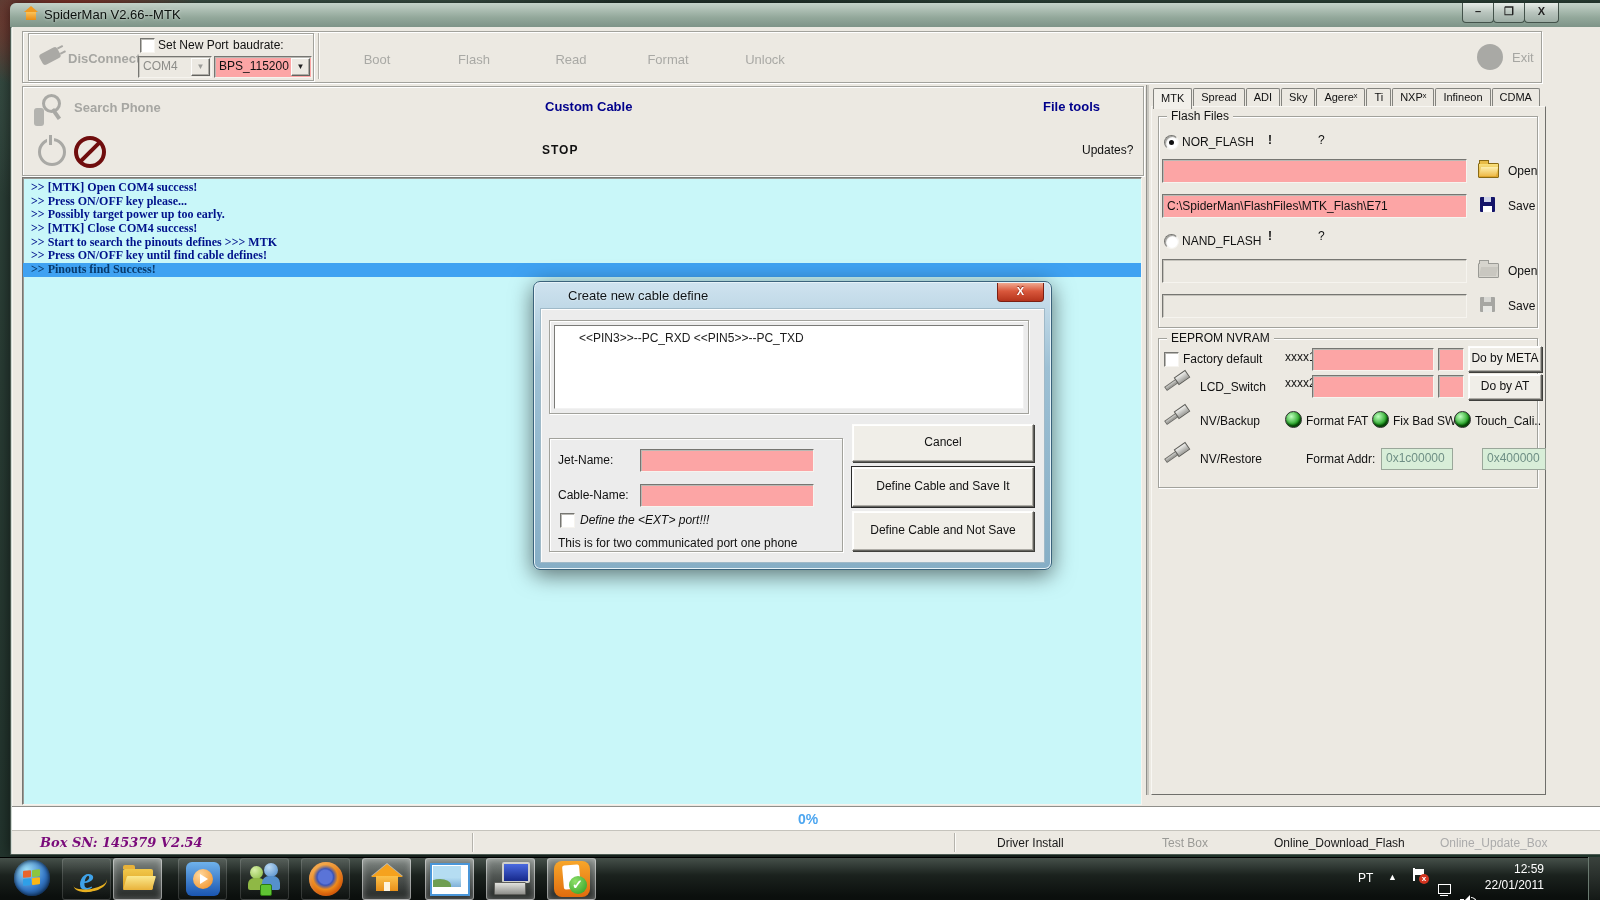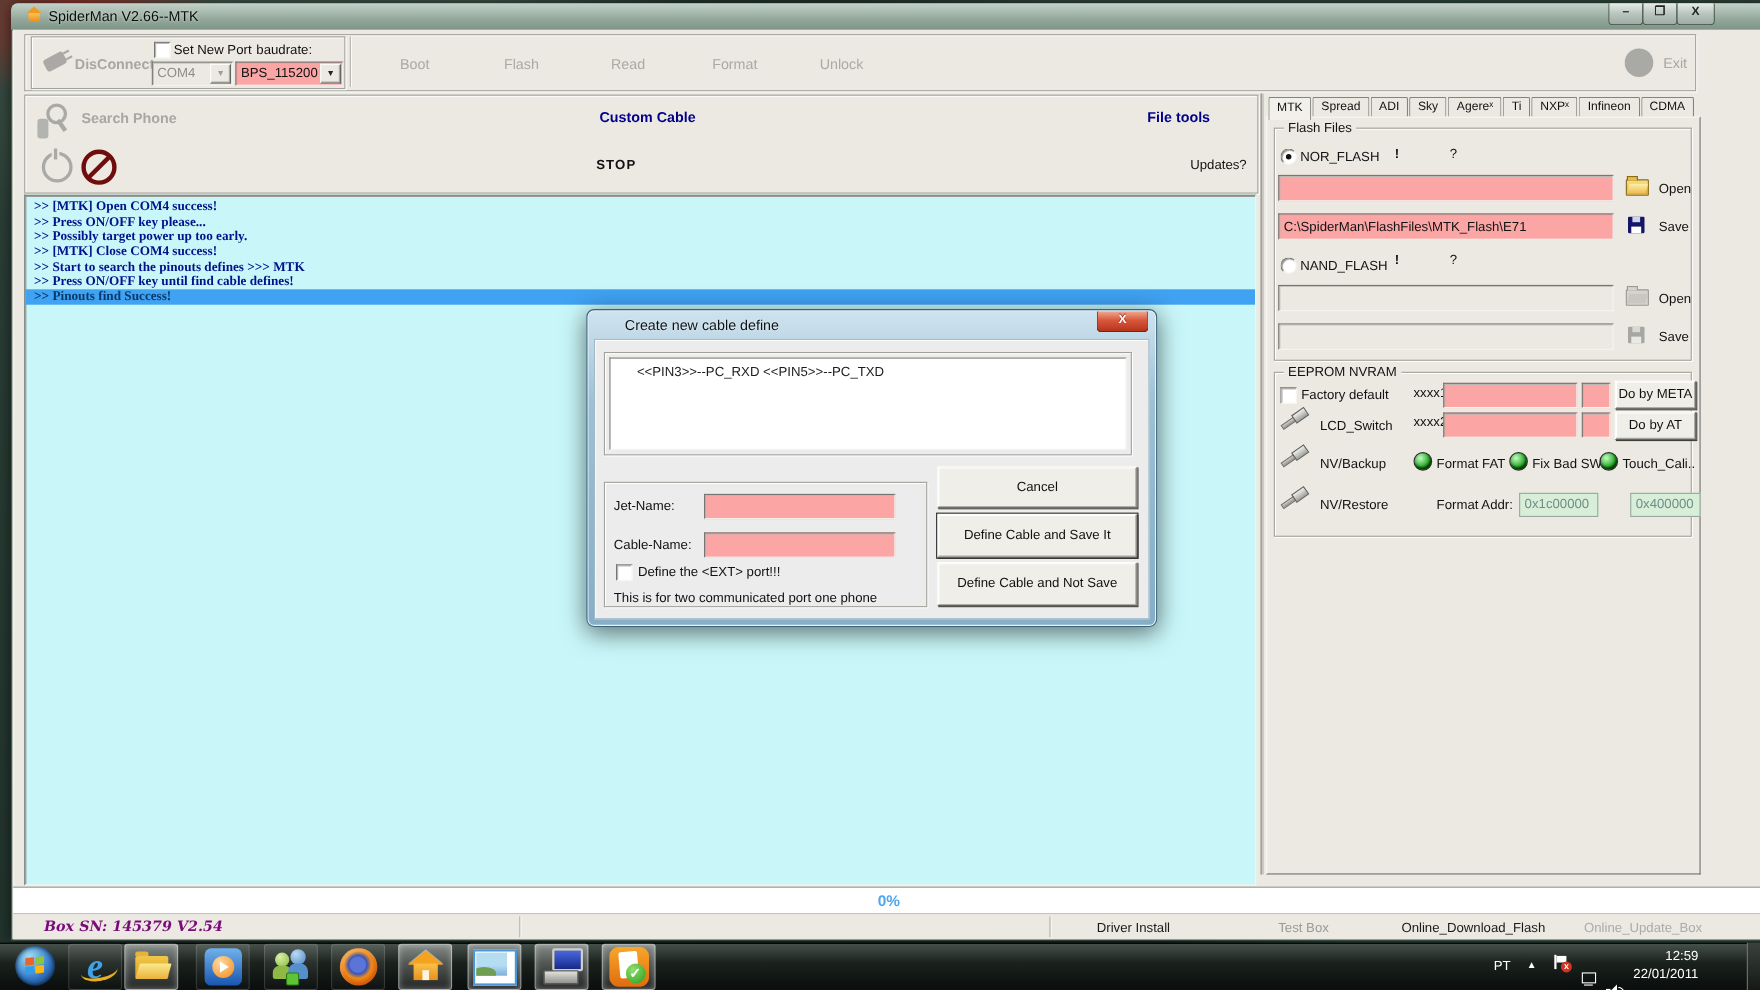--- a/index.html
+++ b/index.html
@@ -311,21 +311,21 @@
 <div id="dlg-client" class="abs"></div>
 <div id="dlg-pinpanel" class="abs"></div>
 <div id="dlg-pinbox" class="abs"></div>
 <div id="dlg-pintext" class="abs">&lt;&lt;PIN3&gt;&gt;--PC_RXD &lt;&lt;PIN5&gt;&gt;--PC_TXD</div>
 <div id="dlg-group" class="abs"></div>
 <div class="abs" style="left:558px;top:453px;font-size:12px;color:#111;">Jet-Name:</div>
 <div class="abs sunken" style="left:640px;top:449px;width:172px;height:21px;"><input value="" style=""></div>
 <div class="abs" style="left:558px;top:488px;font-size:12px;color:#111;">Cable-Name:</div>
 <div class="abs sunken" style="left:640px;top:484px;width:172px;height:21px;"><input value="" style=""></div>
 <div class="abs checkbox" style="left:560px;top:513px;"></div>
-<div class="abs" style="left:580px;top:513px;font-size:12px;color:#111;">Define the &lt;EXT&gt; port!!!</div>
+<div class="abs" style="left:580px;top:513px;font-size:12px;color:#111;font-style:italic;">Define the &lt;EXT&gt; port!!!</div>
 <div class="abs" style="left:558px;top:536px;font-size:12px;color:#111;">This is for two communicated port one phone</div>
 <div class="abs btn3d" style="left:852px;top:424px;width:180px;height:36px;line-height:34px;">Cancel</div>
 <div class="abs btn3d btn-default" style="left:852px;top:467px;width:180px;height:38px;line-height:36px;">Define Cable and Save It</div>
 <div class="abs btn3d" style="left:852px;top:511px;width:180px;height:38px;line-height:36px;">Define Cable and Not Save</div>
 
 <div id="taskbar" class="abs"></div>
 <div class="abs tb-btn" style="left:8px;top:858px;border:none;background:none;">
   <div class="orb">
       <div class="flag">
         <i style="background:#e8642c"></i>

